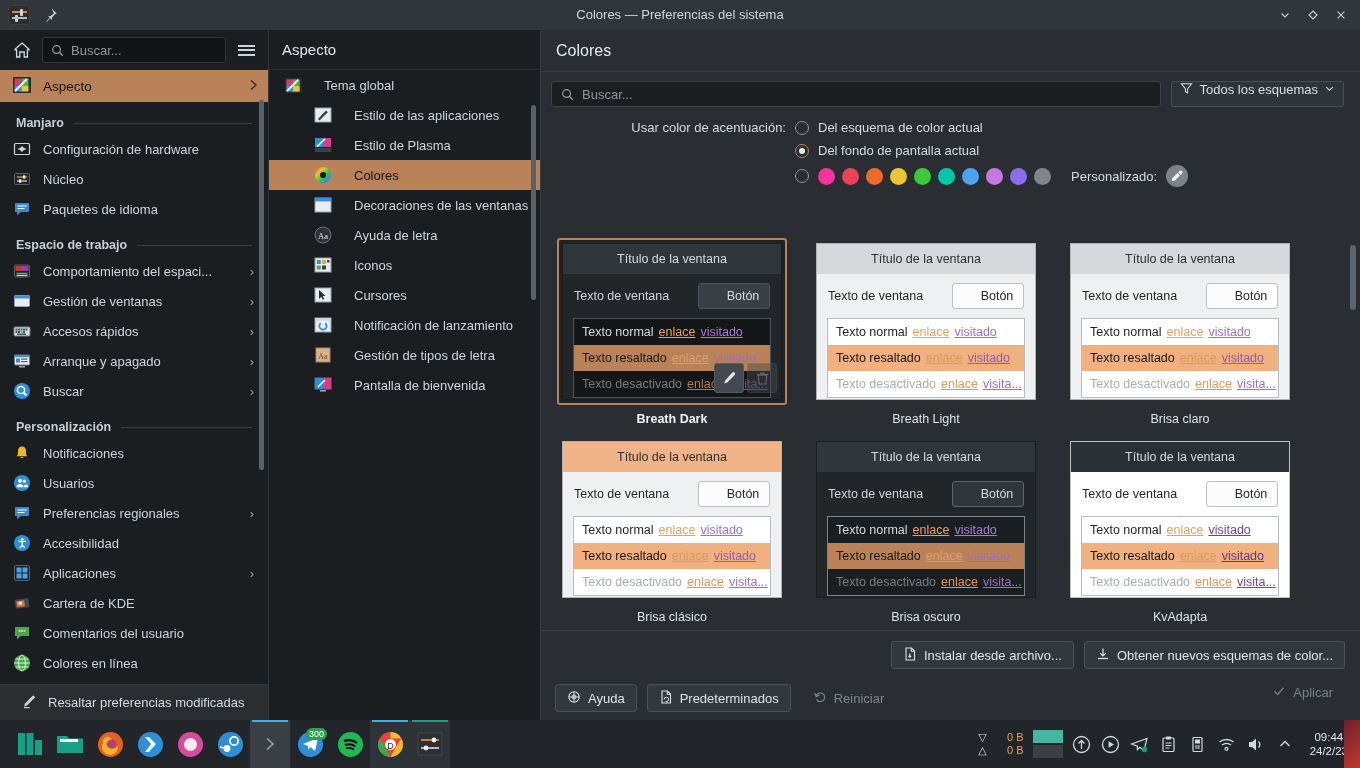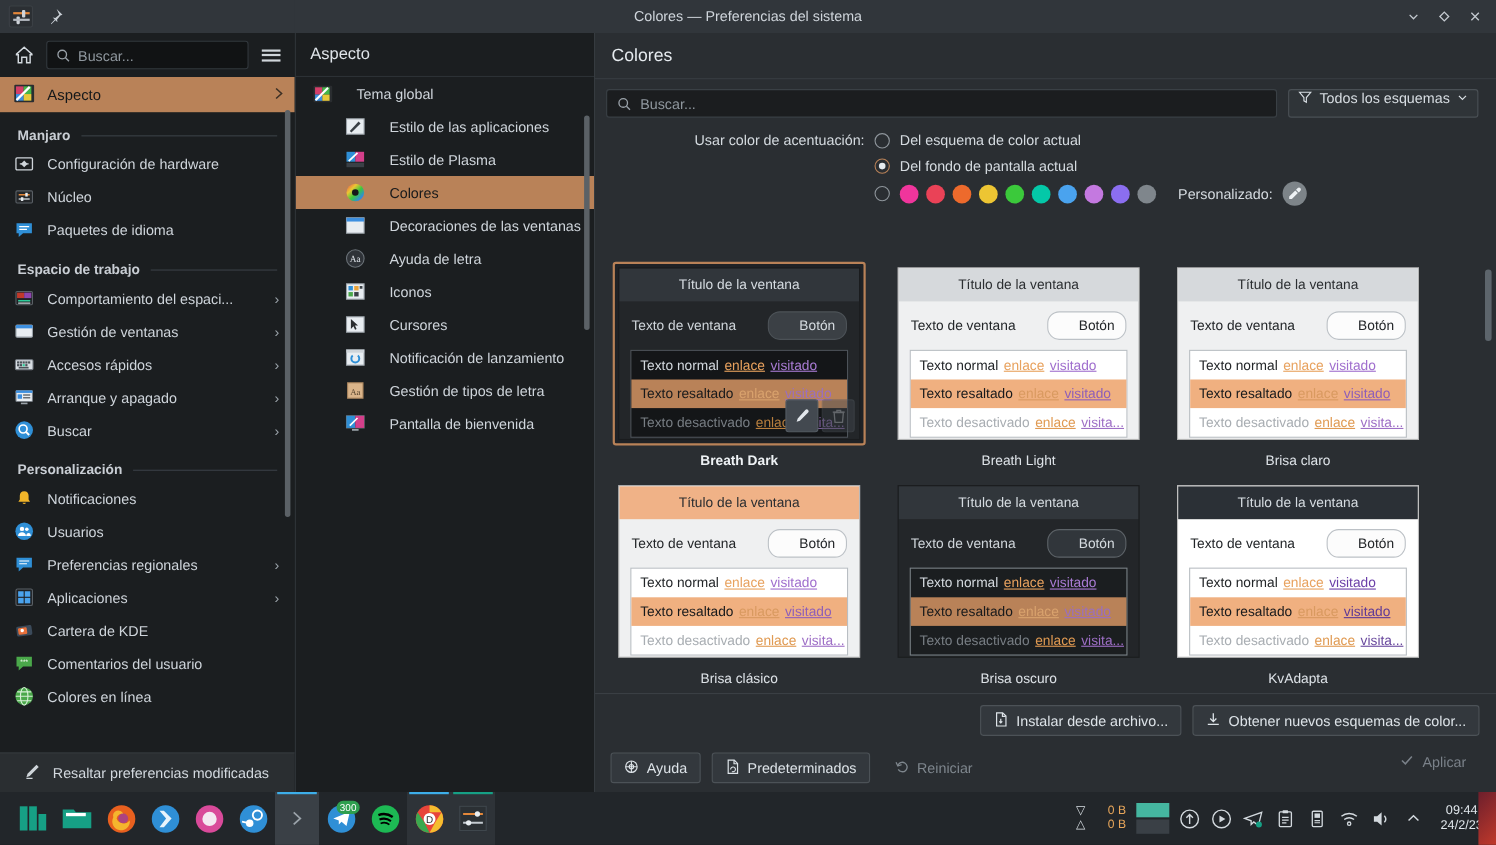--- a/index.html
+++ b/index.html
@@ -126,21 +126,21 @@
   .card {
     width:230px; height:167px; padding:3px;
     border:2px solid transparent; border-radius:3px;
     position:relative;
   }
   .card.selected { border-color:#b98258; background:#1f2226; }
   .card-inner { width:100%; height:100%; border:1px solid rgba(0,0,0,.25); overflow:hidden; position:relative;}
   .cd-title { height:30px; display:flex; align-items:center; justify-content:center; font-size:12.5px;}
   .cd-body { height:auto; padding:9px 11px 0 11px; display:flex; align-items:center; justify-content:space-between;}
   .cd-wtext { font-size:12.5px; }
-  .cd-btn { width:72px;height:26px;border-radius:11px; display:flex;align-items:center;justify-content:center; font-size:12.5px;padding-left:18px;}
+  .cd-btn { width:72px;height:26px;border-radius:3px; display:flex;align-items:center;justify-content:center; font-size:12.5px;padding-left:18px;}
   .cd-list { margin:9px 10px 0 10px; border:1px solid rgba(0,0,0,.3); }
   .cd-line { height:26px; display:flex; align-items:center; gap:5px; padding:8px 8px; font-size:12.5px; white-space:nowrap; overflow:hidden;}
   .cd-line a { text-decoration:underline; }
   .card-label { text-align:center; font-size:12.5px; color:#dde2e7; margin-top:7px; }
   .card-label.bold { font-weight:bold; color:#eef2f5;}
   .hover-btns { position:absolute; right:8px; bottom:10px; display:flex; gap:3px; }
   .hb { width:30px;height:30px; background:#434950; border:1px solid #545b62; border-radius:3px;
         display:flex;align-items:center;justify-content:center;}
   .hb.disabled { opacity:.45; }
   #grid-scroll { position:absolute; right:4px; top:210px; width:6px; height:430px;}
@@ -390,20 +390,30 @@
   </div>
   <div class="sb-item">
     <span class="ico">
       <svg width="18" height="18" viewBox="0 0 18 18">
           <path d="M2 3 h14 v9 h-8 l-4 3.5 v-3.5 h-2 z" fill="#2f8fd6"></path>
           <path d="M4.5 6 h9 M4.5 8.5 h7" stroke="#fff" stroke-width="1.1"></path>
         </svg>
     </span>
     <span class="lbl">Preferencias regionales</span>
     <span class="chev">›</span>
+  </div>
+  <div class="sb-item">
+    <span class="ico">
+      <svg width="18" height="18" viewBox="0 0 18 18">
+          <circle cx="9" cy="9" r="8" fill="#2f8fd6"></circle>
+          <circle cx="9.2" cy="5.2" r="1.3" fill="#fff"></circle>
+          <path d="M5.5 7.4 h7.4 M9.2 7.4 v4 M9.2 11.4 l-2.4 2.6 M9.2 11.4 l2.6 2.2" stroke="#fff" stroke-width="1.3" fill="none"></path>
+        </svg>
+    </span>
+    <span class="lbl">Accesibilidad</span>
   </div>
   <div class="sb-item">
     <span class="ico">
       <svg width="18" height="18" viewBox="0 0 18 18">
           <rect x="1.5" y="1.5" width="15" height="15" rx="1.5" fill="#1f2225" stroke="#5a6066"></rect>
           <rect x="3.5" y="3.5" width="5" height="5" fill="#4aa3ee"></rect>
           <rect x="9.5" y="3.5" width="5" height="5" fill="#4aa3ee"></rect>
           <rect x="3.5" y="9.5" width="5" height="5" fill="#4aa3ee"></rect>
           <rect x="9.5" y="9.5" width="5" height="5" fill="#4aa3ee"></rect>
         </svg>

